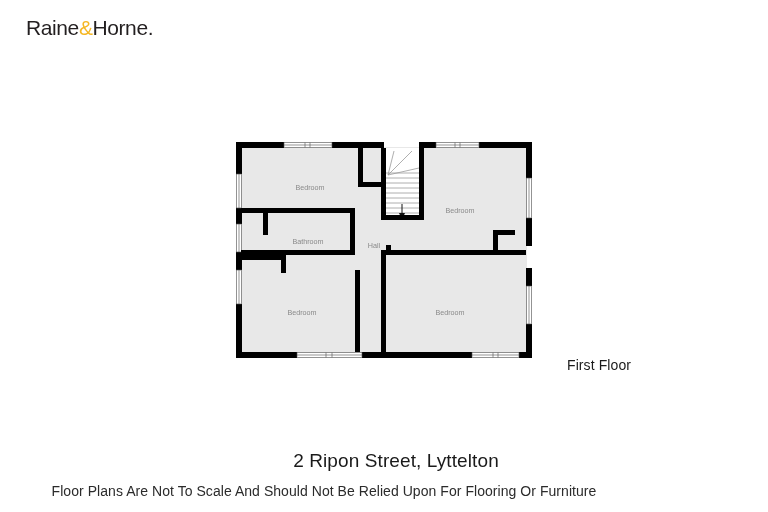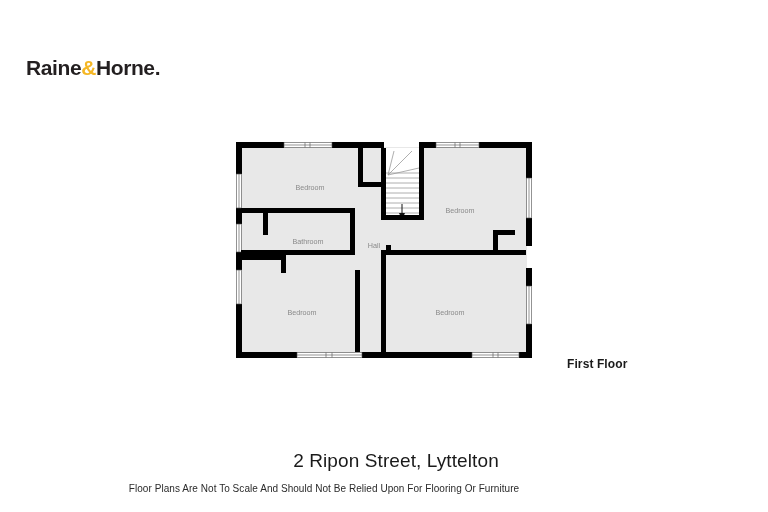--- a/index.html
+++ b/index.html
@@ -14,48 +14,47 @@
     font-family: "Liberation Sans", sans-serif;
     overflow: hidden;
   }
 
   
   #brand-logo {
     position: absolute;
     left: 26px;
     top: 17px;
     font-size: 21px;
-    font-weight: bold;
+    font-weight: normal;
     letter-spacing: -0.4px;
     color: #231f20;
     white-space: nowrap;
     line-height: 1;
-    margin-top: 40px;
   }
   #brand-logo .amp { color: #f5b724; }
   #brand-logo .dot { color: #231f20; font-size: 21px; }
 
   
   #floorplan-canvas {
     position: absolute;
     left: 236px;
     top: 142px;
     width: 296px;
     height: 216px;
   }
   #floorplan-canvas svg { display: block; }
 
   
   #floor-label {
     position: absolute;
     left: 567px;
     top: 357px;
-    font-size: 12px;
+    font-size: 14px;
     color: #1a1a1a;
-    font-weight: bold;
+    font-weight: normal;
     letter-spacing: 0.1px;
     white-space: nowrap;
   }
 
   
   #plan-title {
     position: absolute;
     left: 12px;
     top: 450px;
     width: 768px;
@@ -63,21 +62,21 @@
     font-size: 19px;
     color: #1a1a1a;
     letter-spacing: 0.1px;
   }
   #plan-disclaimer {
     position: absolute;
     left: 0;
     top: 483px;
     width: 648px;
     text-align: center;
-    font-size: 10px;
+    font-size: 14px;
     color: #2b2b2b;
     letter-spacing: 0.05px;
   }
 </style>
 </head>
 <body>
 
 <div id="brand-logo"><span>Raine</span><span class="amp">&amp;</span><span>Horne</span><span class="dot">.</span></div>
 
 <div id="floorplan-canvas">

